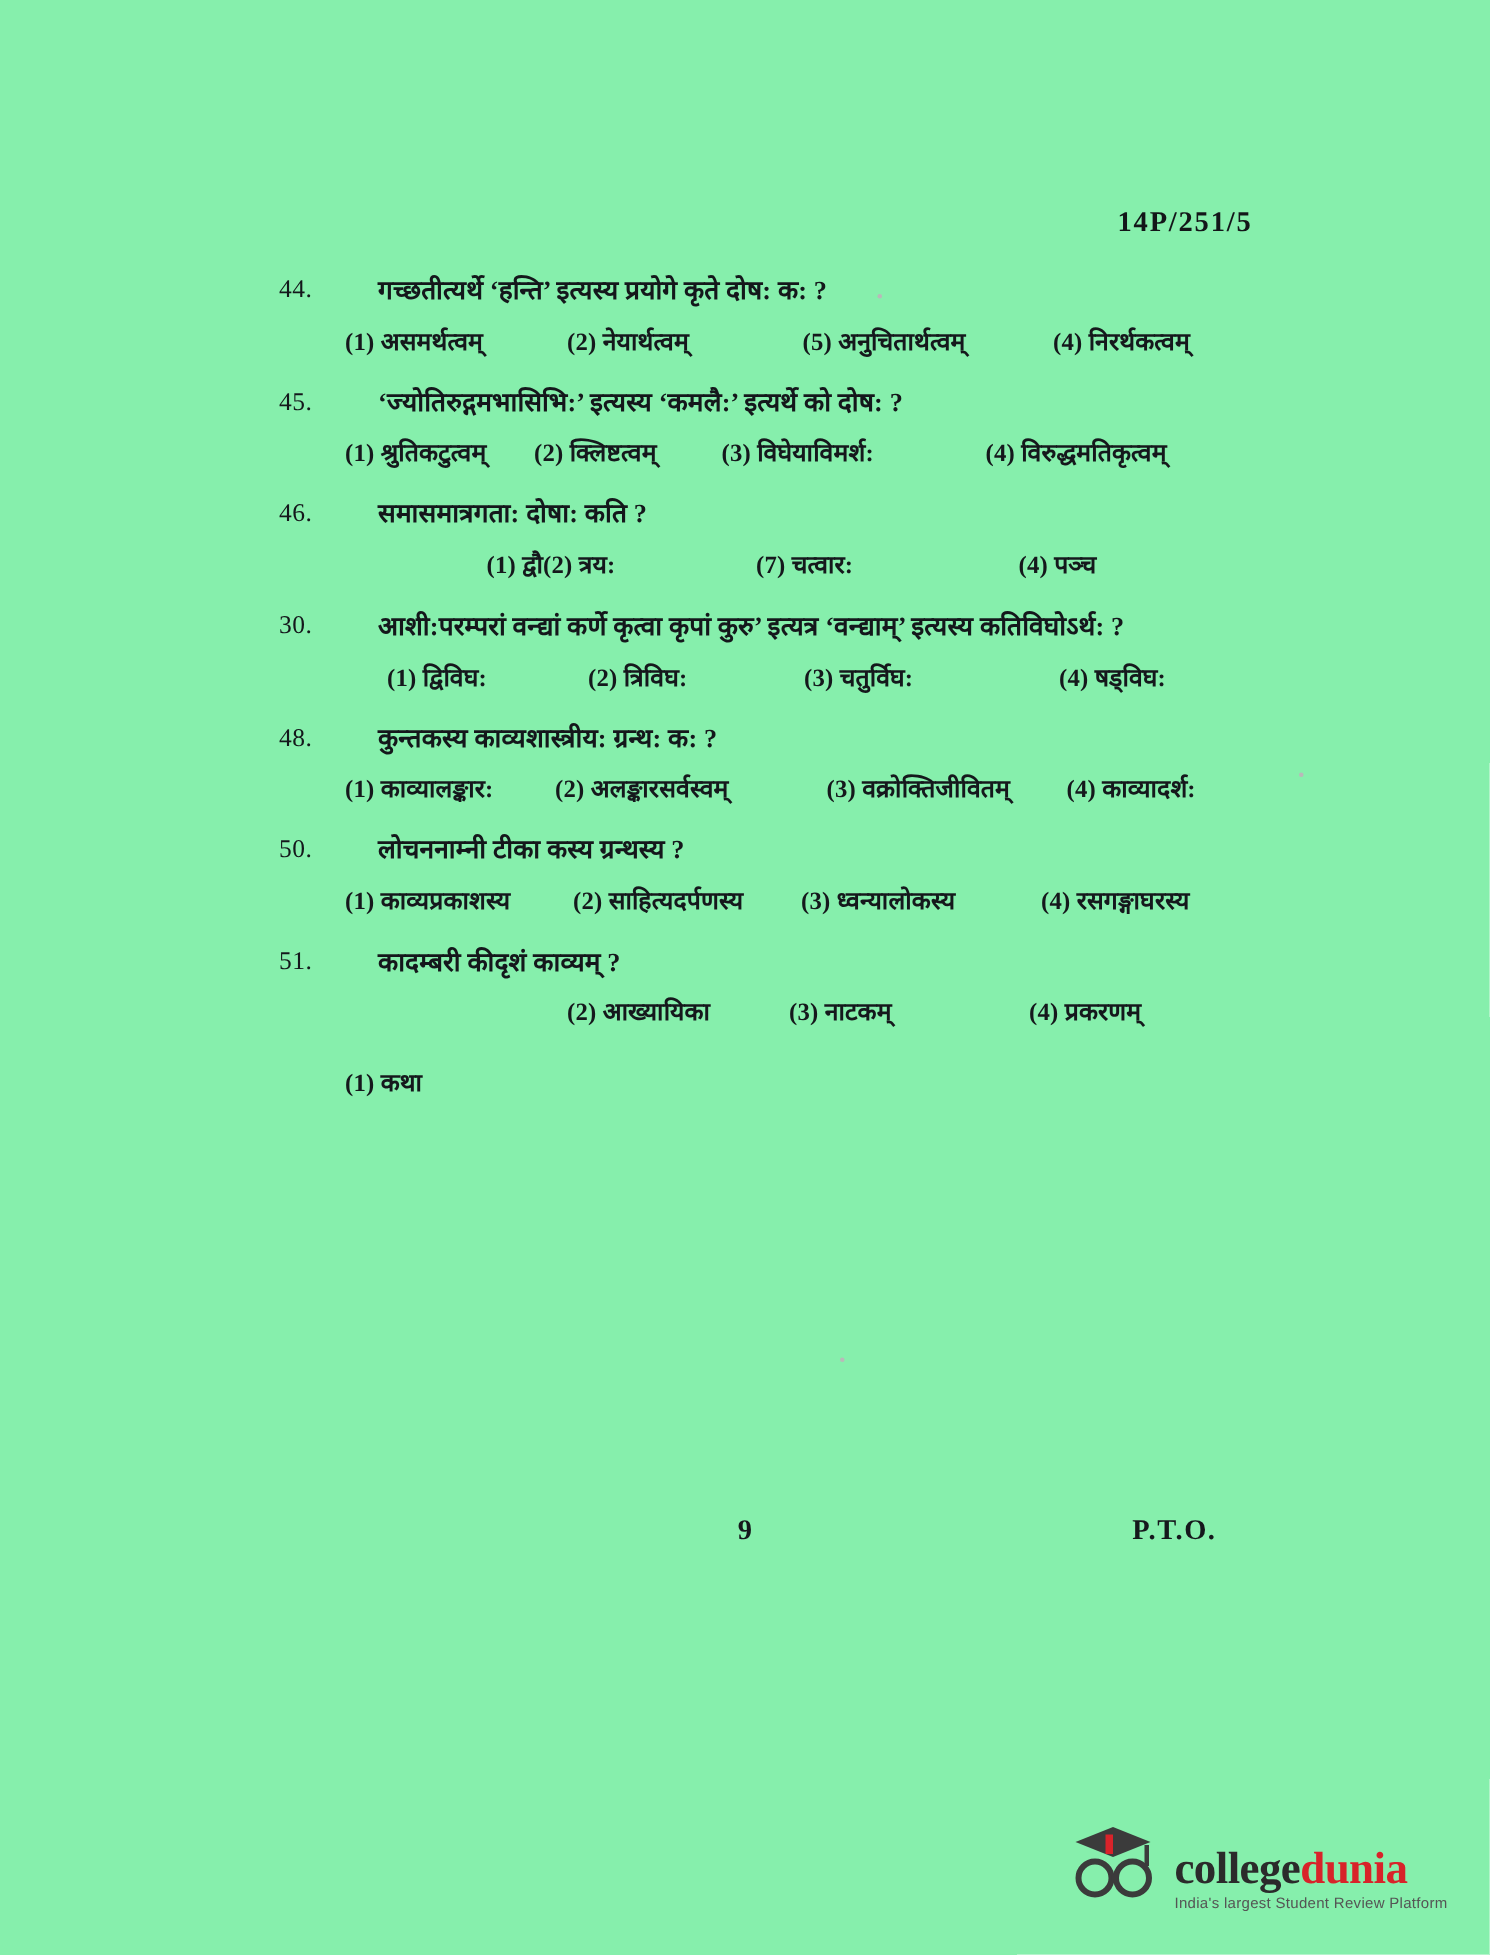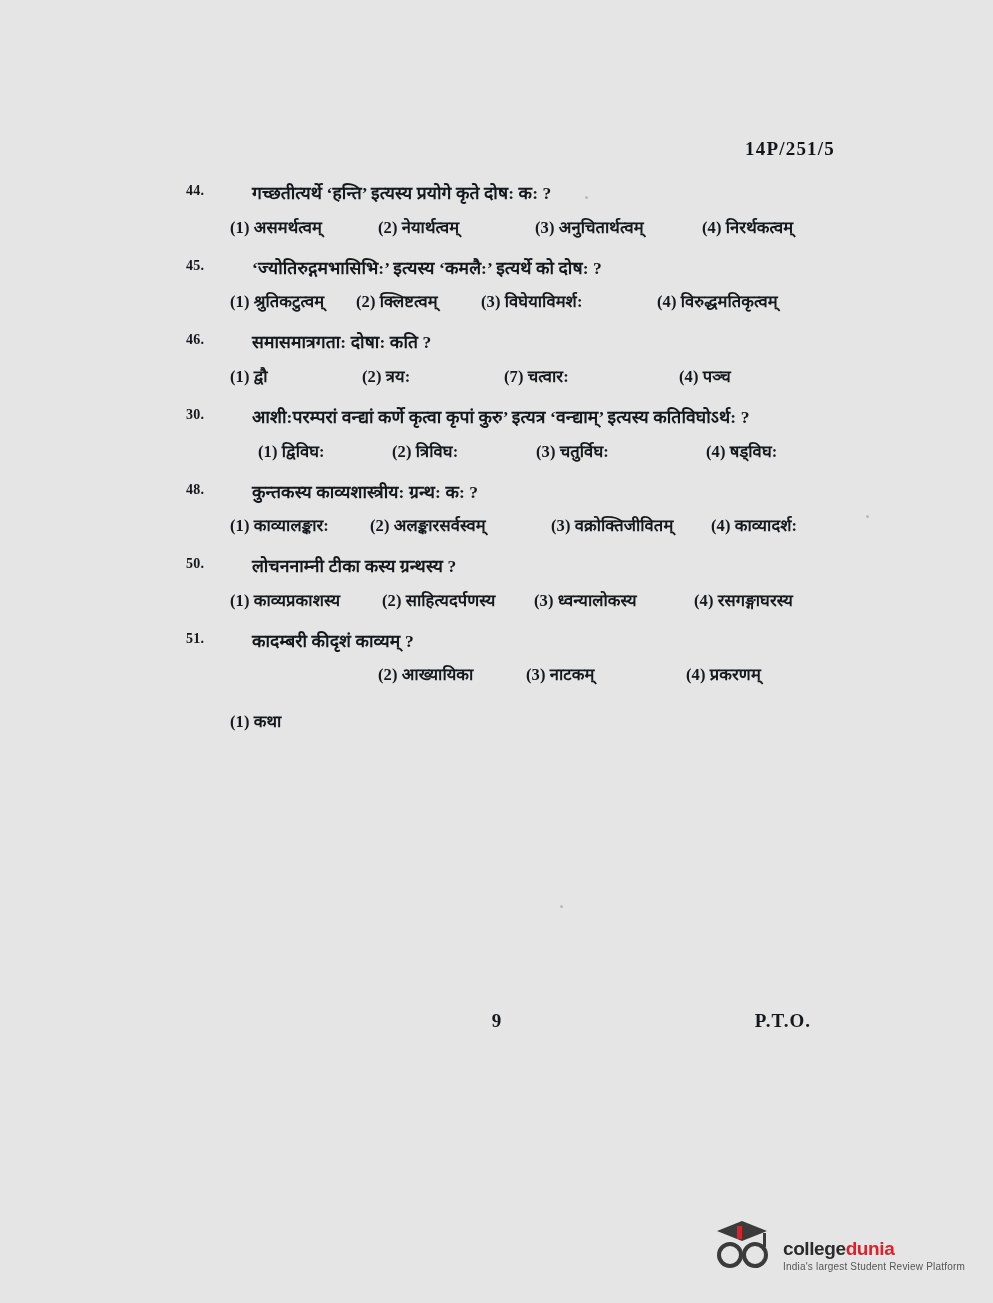--- a/index.html
+++ b/index.html
@@ -11,21 +11,21 @@
     width: 993px;
     height: 1303px;
     position: relative;
     font-family: "Liberation Serif", "DejaVu Serif", serif;
     color: #15181c;
     overflow: hidden;
   }
   .page {
     position: absolute;
     inset: 0;
-    background: #e5e5e5;
+    background: #86efac;
   }
   .paper-code {
     position: absolute;
     top: 138px;
     right: 158px;
     font-family: "Liberation Serif", serif;
     font-weight: bold;
     font-size: 19px;
     letter-spacing: 1.2px;
     color: #131619;
@@ -43,22 +43,22 @@
     display: flex;
     align-items: flex-start;
     font-size: 17.5px;
     line-height: 1.35;
     font-weight: bold;
     color: #14171b;
   }
   .q-num {
     min-width: 38px;
     flex: 0 0 38px;
-    font-weight: bold;
-    font-size: 14px;
+    font-weight: normal;
+    font-size: 17px;
     letter-spacing: 0.3px;
   }
   .q-text {
     font-weight: bold;
     font-size: 17.5px;
     letter-spacing: 0.1px;
     margin-left: 28px;
   }
   .options {
     display: flex;
@@ -74,21 +74,21 @@
   }
   
   .cols-a .opt:nth-child(1) { width: 148px; }
   .cols-a .opt:nth-child(2) { width: 157px; }
   .cols-a .opt:nth-child(3) { width: 167px; }
 
   .cols-b .opt:nth-child(1) { width: 126px; }
   .cols-b .opt:nth-child(2) { width: 125px; }
   .cols-b .opt:nth-child(3) { width: 176px; }
 
-  .cols-c .opt:nth-child(1) { width: 132px; }
+  .cols-c .opt:nth-child(1) { width: 132px; text-align: right; }
   .cols-c .opt:nth-child(2) { width: 142px; }
   .cols-c .opt:nth-child(3) { width: 175px; }
 
   .cols-d .opt:nth-child(1) { width: 134px; margin-left: 28px; }
   .cols-d .opt:nth-child(2) { width: 144px; }
   .cols-d .opt:nth-child(3) { width: 170px; }
 
   .cols-e .opt:nth-child(1) { width: 140px; }
   .cols-e .opt:nth-child(2) { width: 181px; }
   .cols-e .opt:nth-child(3) { width: 160px; }
@@ -130,22 +130,22 @@
     width: 62px;
     height: 62px;
     position: relative;
   }
   .wm-text {
     display: flex;
     flex-direction: column;
     line-height: 1.05;
   }
   .wm-name {
-    font-family: Liberation Sans, sans-serif;
-    font-size: 19px;
+    font-family: Liberation Serif, serif;
+    font-size: 30px;
     font-weight: bold;
     color: #2b2b2b;
     letter-spacing: -0.4px;
     margin-top: 23px;
   }
   .wm-name .wm-accent { color: #d8232a; }
   .wm-tag {
     font-family: "Liberation Sans", sans-serif;
     font-size: 10px;
     color: #555;
@@ -172,21 +172,21 @@
   <div class="content">
 
     <div class="q-block">
       <div class="q-line">
         <span class="q-num">44.</span>
         <span class="q-text">गच्छतीत्यर्थे ‘हन्ति’ इत्यस्य प्रयोगे कृते दोष: क: ?</span>
       </div>
       <div class="options cols-a">
         <span class="opt">(1) असमर्थत्वम्</span>
         <span class="opt">(2) नेयार्थत्वम्</span>
-        <span class="opt">(3) अनुचितार्थत्वम्</span>
+        <span class="opt">(5) अनुचितार्थत्वम्</span>
         <span class="opt">(4) निरर्थकत्वम्</span>
       </div>
     </div>
 
     <div class="q-block">
       <div class="q-line">
         <span class="q-num">45.</span>
         <span class="q-text">‘ज्योतिरुद्गमभासिभि:’ इत्यस्य ‘कमलै:’ इत्यर्थे को दोष: ?</span>
       </div>
       <div class="options cols-b">

